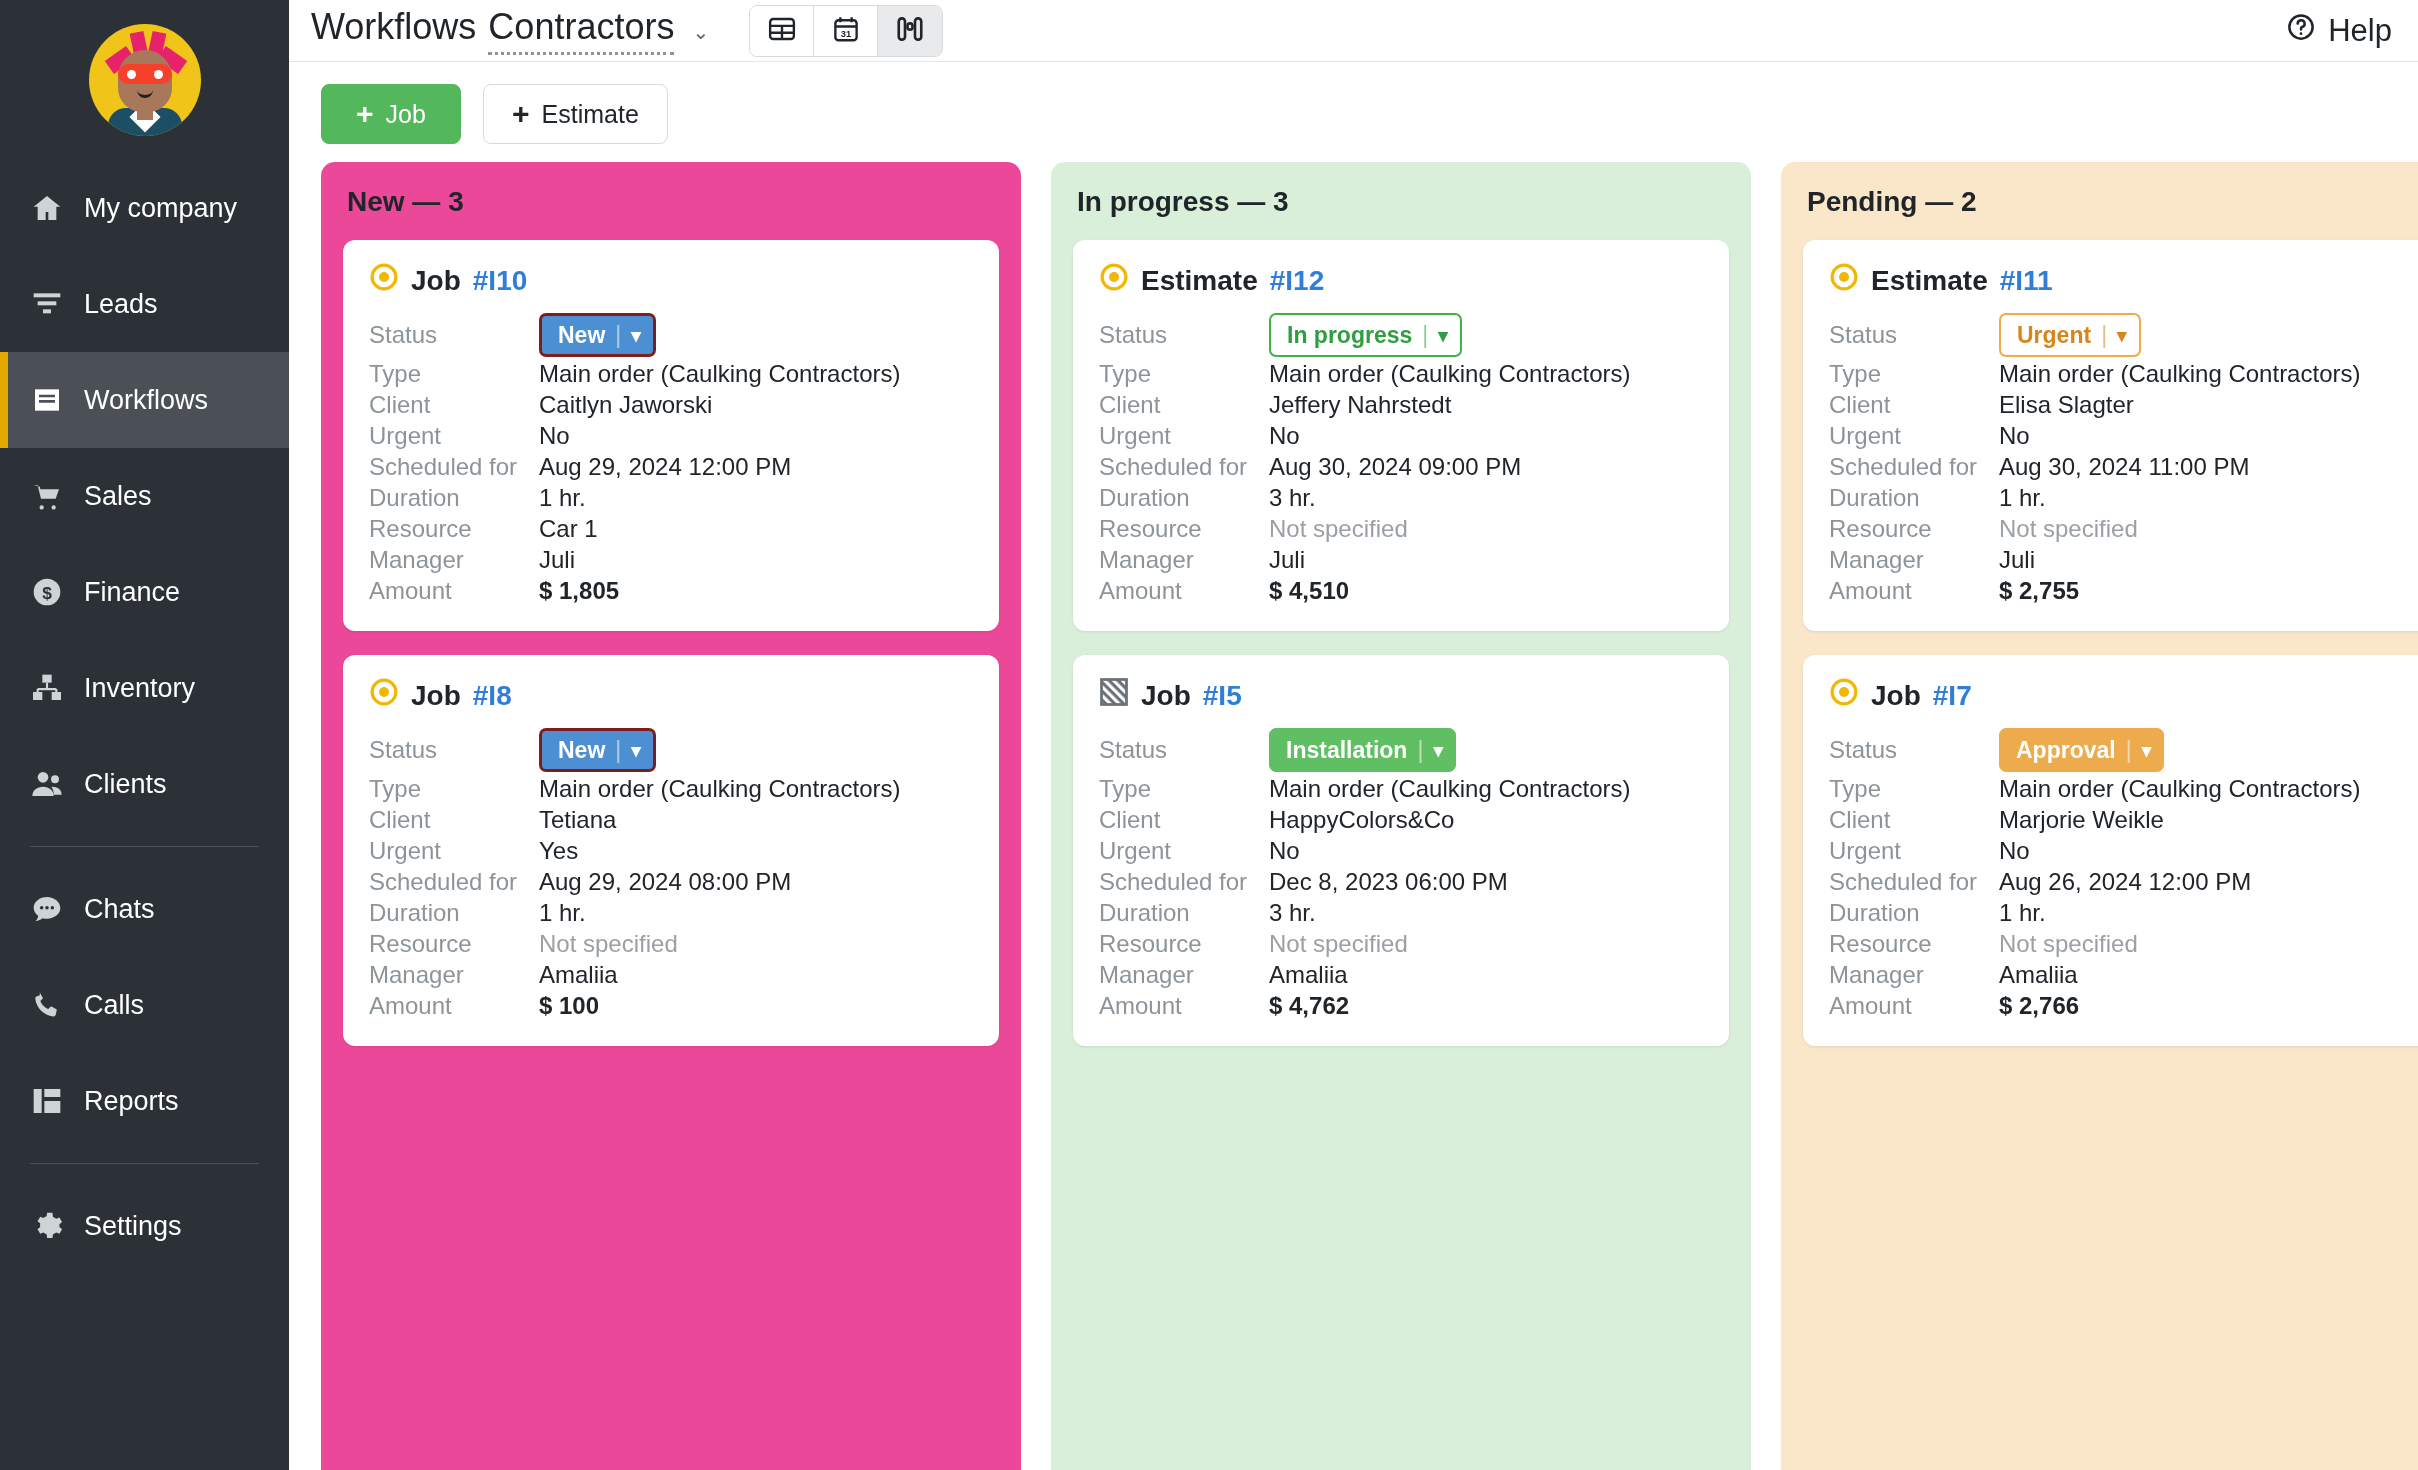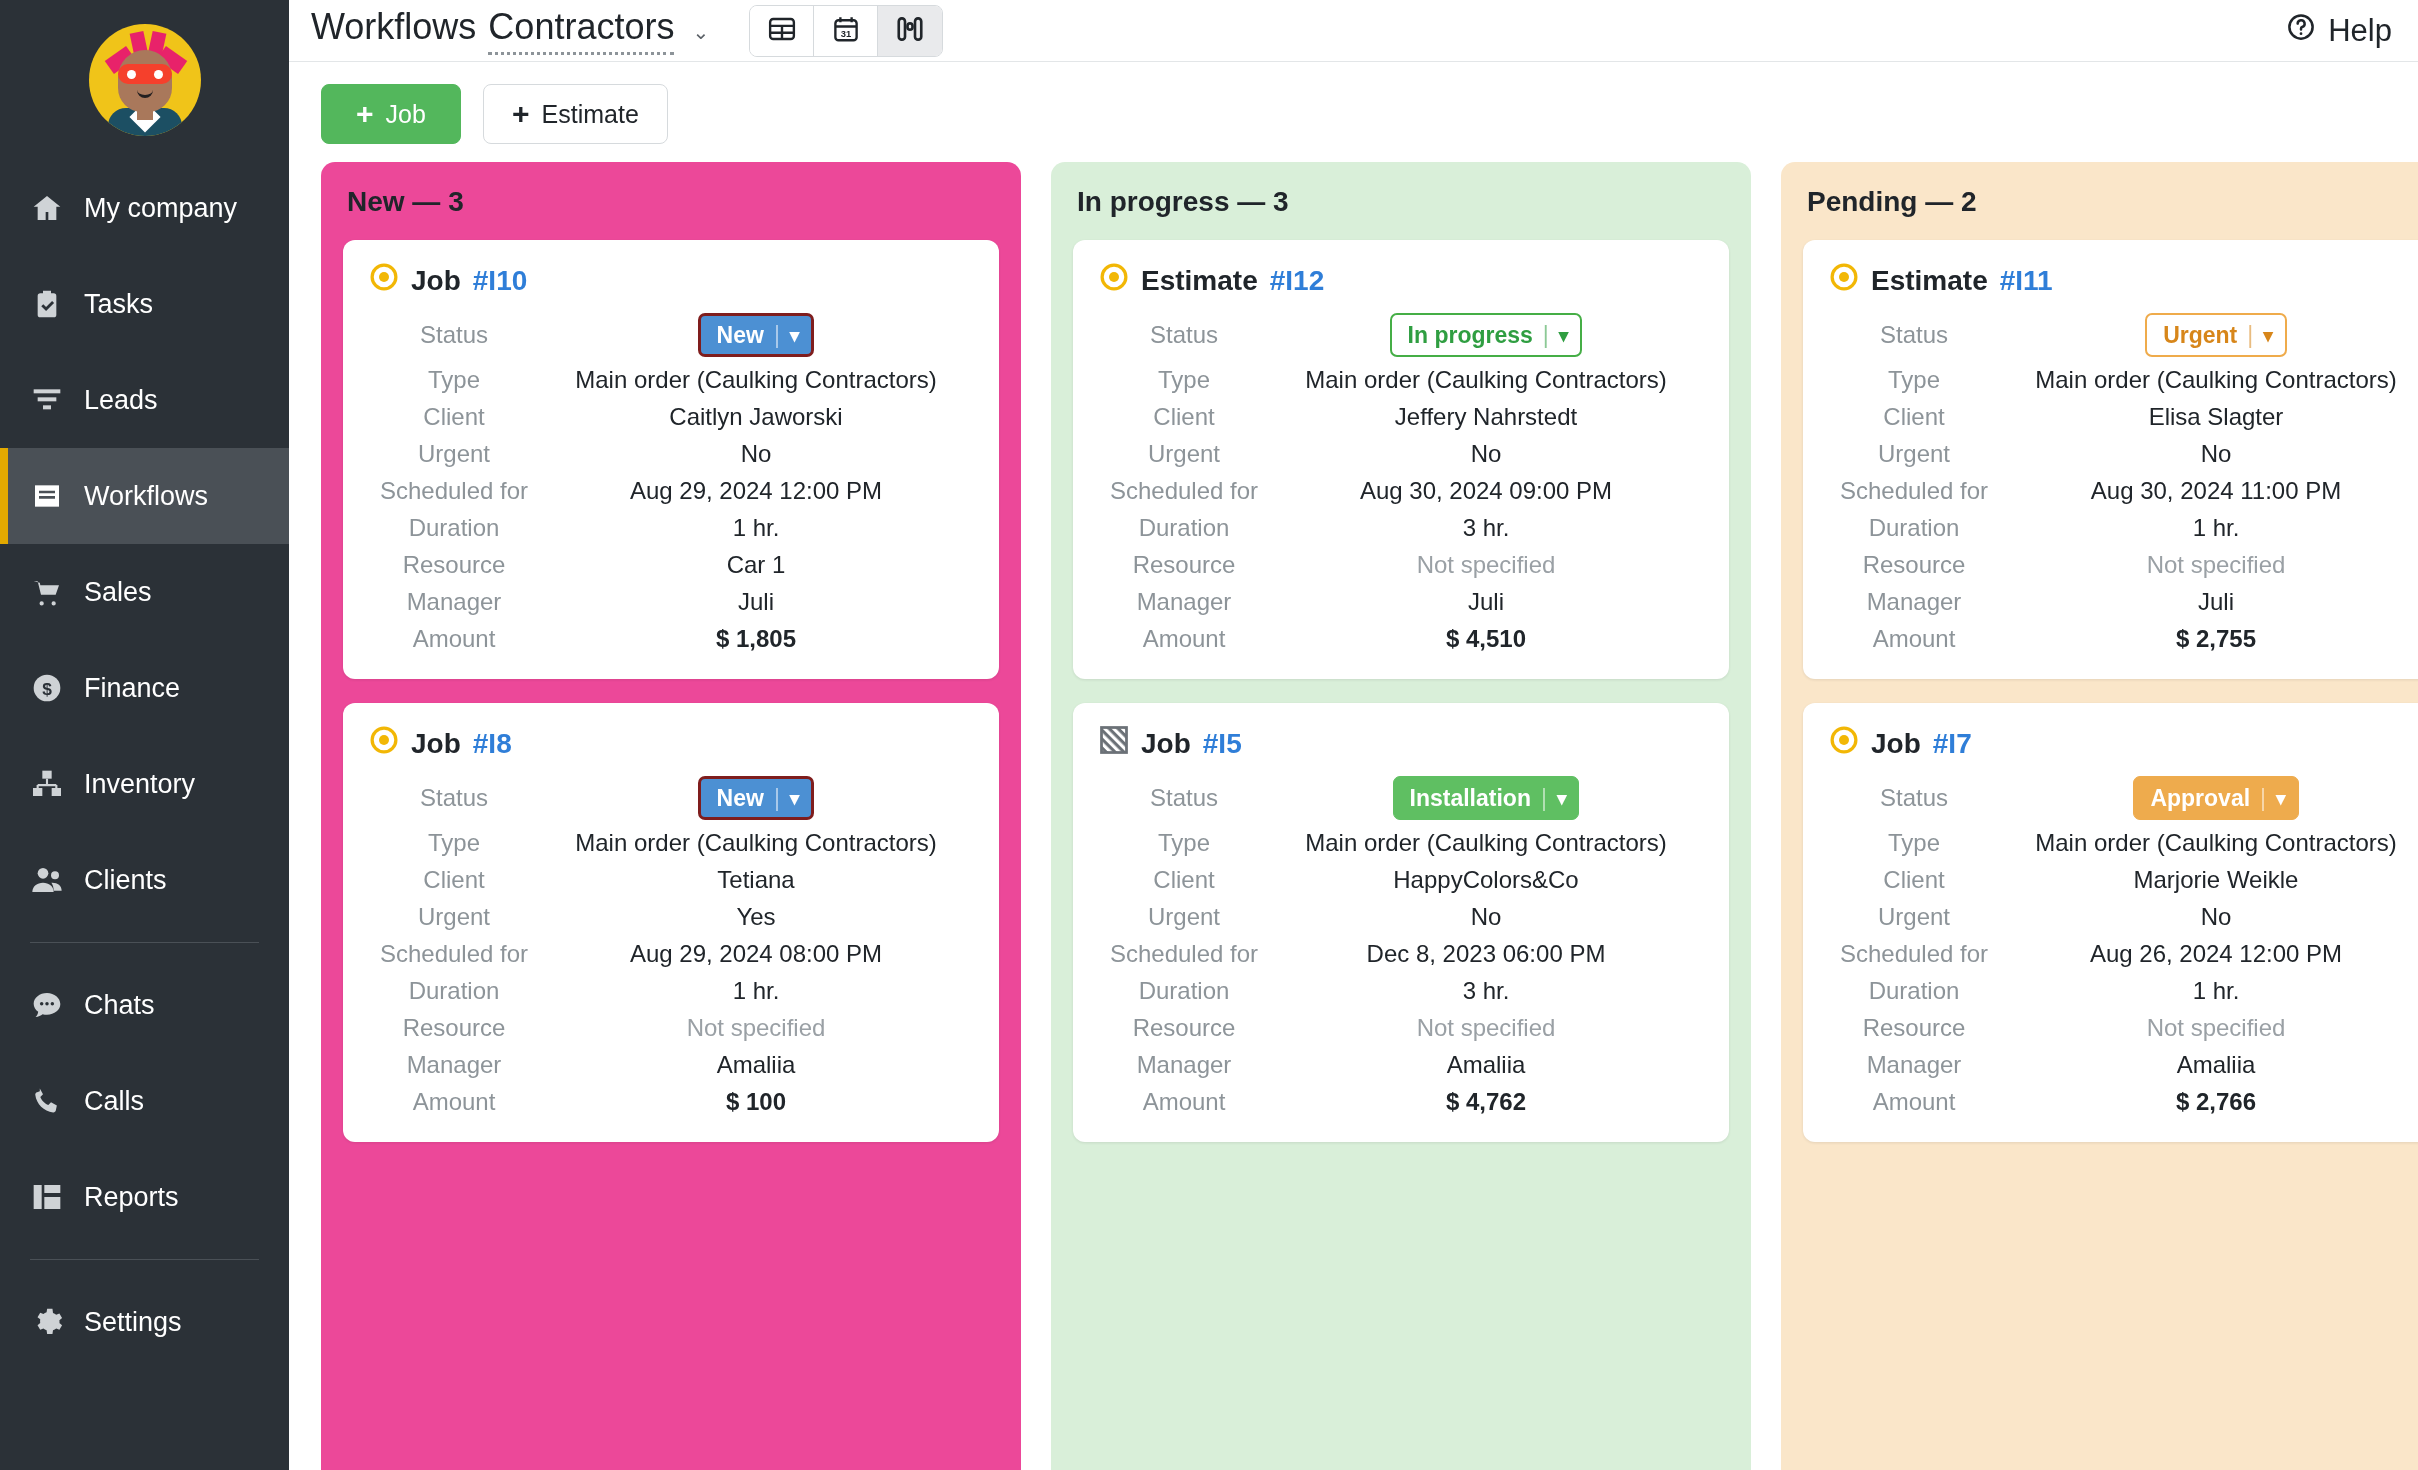--- a/index.html
+++ b/index.html
@@ -147,21 +147,21 @@
     background: #fff; border-radius: 12px; padding: 22px 26px 26px 26px;
     margin-bottom: 24px; box-shadow: 0 1px 3px rgba(0,0,0,.09);
   }
   .card-head {
     display: flex; align-items: center; gap: 12px;
     font-size: 28px; font-weight: 700; color: #20252a; margin-bottom: 14px;
   }
   .card-head .hid { color: #2f7ed8; }
   .type-ico { width: 30px; height: 30px; flex: 0 0 30px; }
 
-  .rows { display: grid; grid-template-columns: 170px 1fr; row-gap: 9px; align-items: center; text-align: center; }
+  .rows { display: grid; grid-template-columns: 170px 1fr; row-gap: 3px; align-items: center; }
   .lbl { font-size: 24px; color: #8d9499; }
   .val { font-size: 24px; color: #20252a; }
   .val.muted { color: #9aa0a5; }
   .val.bold { font-weight: 700; }
 
   .status-pill {
     display: inline-flex; align-items: center; gap: 10px;
     height: 44px; border-radius: 7px; padding: 0 12px 0 16px;
     font-size: 23px; font-weight: 700; cursor: pointer; width: max-content;
   }
@@ -200,28 +200,20 @@
 
       <div class="nav-item">
         <span class="ico">
             <svg viewBox="0 0 24 24">
               <path d="M12 3 2 11h3v10h6v-6h2v6h6V11h3z"></path>
             </svg>
           </span>
         <span>My company</span>
       </div>
 
-      <div class="nav-item">
-        <span class="ico">
-            <svg viewBox="0 0 24 24">
-              <path d="M9 2h6v2h2a2 2 0 0 1 2 2v14a2 2 0 0 1-2 2H7a2 2 0 0 1-2-2V6a2 2 0 0 1 2-2h2V2zm2.3 15.2 6-6-1.5-1.4-4.5 4.5-2.1-2.1-1.5 1.4 3.6 3.6z"></path>
-            </svg>
-          </span>
-        <span>Tasks</span>
-      </div>
 
       <div class="nav-item">
         <span class="ico">
             <svg viewBox="0 0 24 24">
               <rect x="2" y="4" width="20" height="3"></rect>
               <rect x="5" y="10" width="14" height="3"></rect>
               <rect x="9" y="16" width="6" height="3"></rect>
             </svg>
           </span>
         <span>Leads</span>

